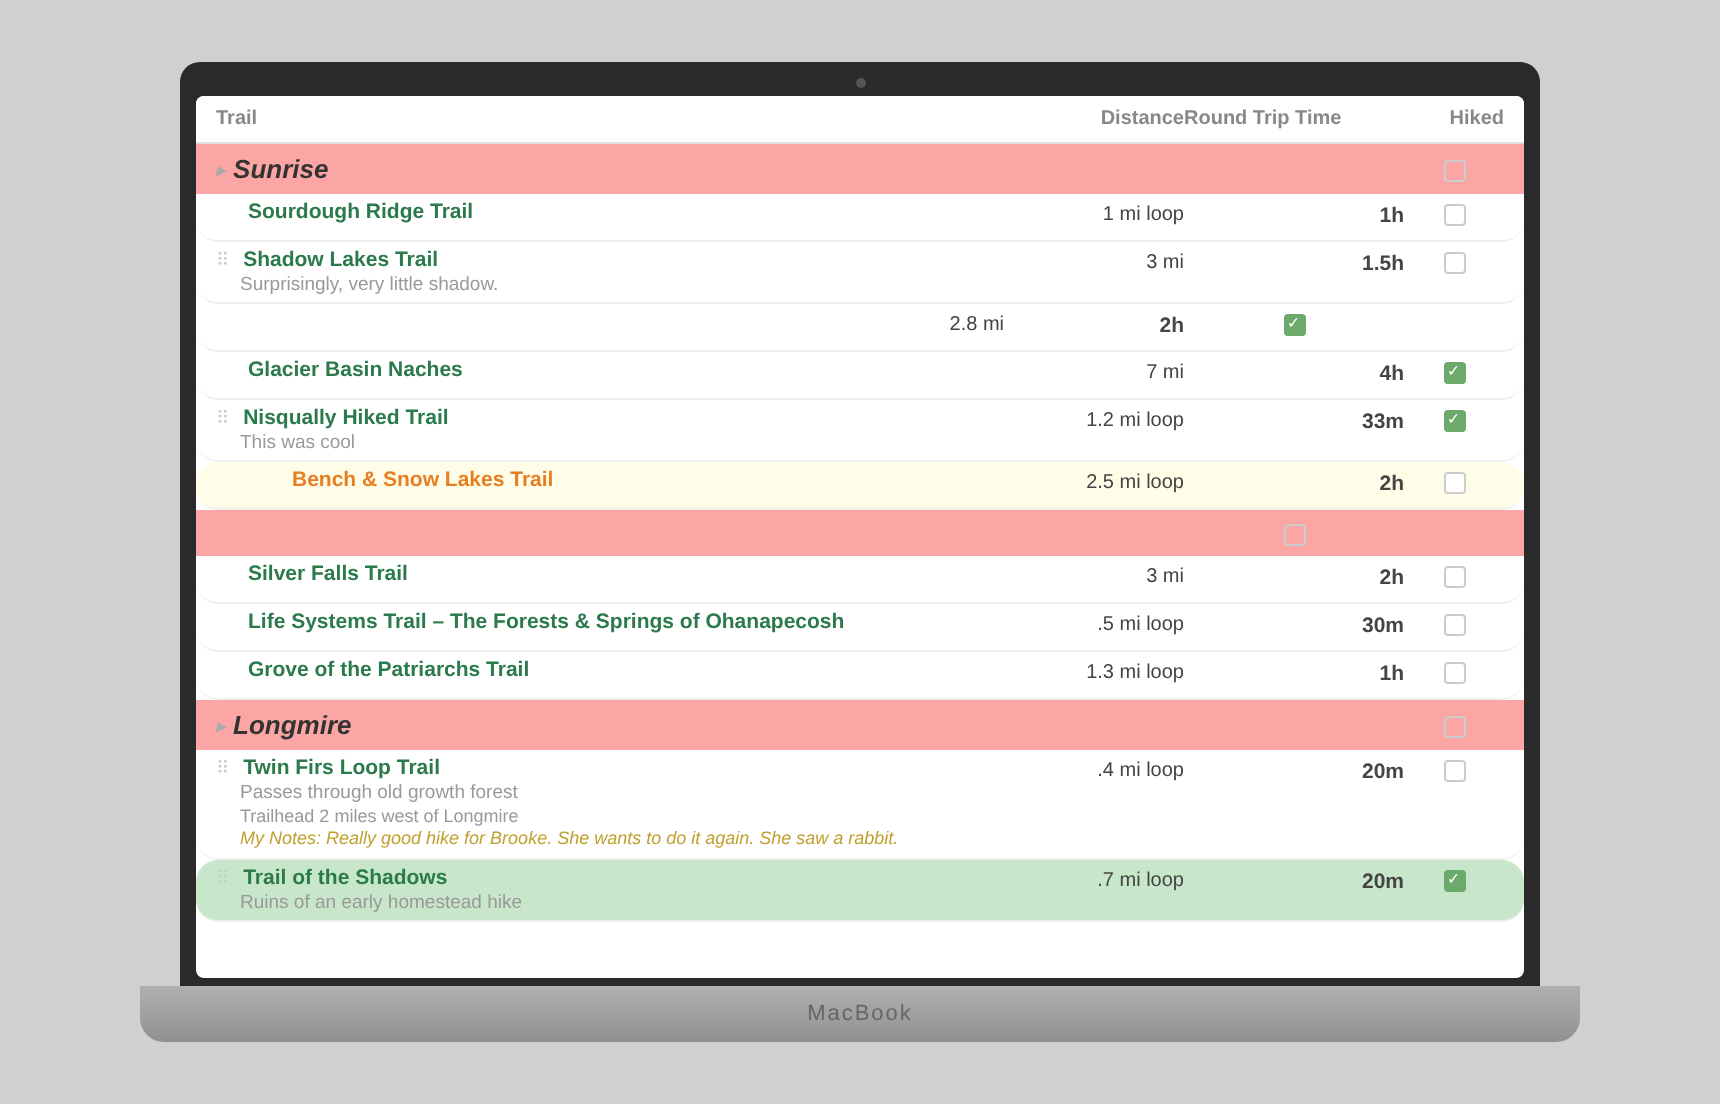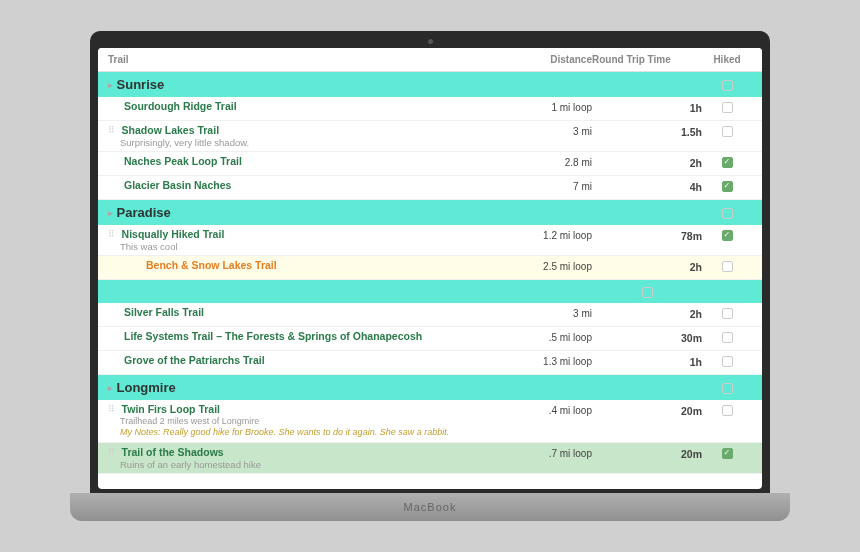--- a/index.html
+++ b/index.html
@@ -82,34 +82,35 @@
       background: #fff;
       color: #888;
       font-size: 10px;
       font-weight: 700;
       position: sticky;
       top: 0;
     }
 
     .table-header .col-distance { text-align: right; }
     .table-header .col-rtt { text-align: left; }
-    .table-header .col-hiked { text-align: center; }
+    .table-header .col-hiked { text-align: right; }
 
     .table-body {
       overflow-y: auto;
       height: calc(100% - 26px);
     }
 
     
     .section-header {
       display: grid;
       grid-template-columns: 1fr 90px 110px 50px;
       padding: 5px 10px;
-      background: #5eead4;
+      background: #fca5a5;
       align-items: center;
+      font-style: italic;
     }
 
     .section-title {
       font-size: 13px;
       font-weight: 700;
       color: #333;
       display: flex;
       align-items: center;
       gap: 4px;
     }
@@ -129,20 +130,21 @@
     }
 
     
     .trail-row {
       display: grid;
       grid-template-columns: 1fr 90px 110px 50px;
       padding: 3px 10px;
       border-bottom: 1px solid #f0f0f0;
       align-items: start;
       min-height: 24px;
+      border-radius: 11px;
     }
 
     .trail-row.has-notes {
       padding-bottom: 5px;
     }
 
     .trail-row.highlighted {
       background: #fffde7;
       padding-left: 32px;
     }
@@ -287,140 +289,127 @@
       </div>
                 <div class="trail-subtitle">Surprisingly, very little shadow.</div>
               </div>
       <div class="col-distance-val">3 mi</div>
       <div class="col-rtt-val">1.5h</div>
       <div class="col-hiked-val">
                 <div class="checkbox"></div>
               </div>
     </div>
             <div class="trail-row">
-      <div class="trail-name-col">
-      <div class="trail-name-row">
-        <span style="width:12px;display:inline-block"></span>
-        <span class="trail-name">Naches Peak Loop Trail</span>
-      </div>
-              </div>
       <div class="col-distance-val">2.8 mi</div>
       <div class="col-rtt-val">2h</div>
       <div class="col-hiked-val">
                 <div class="checkbox checked"></div>
               </div>
     </div>
             <div class="trail-row">
       <div class="trail-name-col">
       <div class="trail-name-row">
         <span style="width:12px;display:inline-block"></span>
         <span class="trail-name">Glacier Basin Naches</span>
       </div>
               </div>
       <div class="col-distance-val">7 mi</div>
       <div class="col-rtt-val">4h</div>
       <div class="col-hiked-val">
                 <div class="checkbox checked"></div>
               </div>
     </div>
+            <div class="trail-row">
+      <div class="trail-name-col">
+      <div class="trail-name-row">
+        <span class="drag-handle">⠿</span>
+        <span class="trail-name">Nisqually Hiked Trail</span>
+      </div>
+                <div class="trail-subtitle">This was cool</div>
+              </div>
+      <div class="col-distance-val">1.2 mi loop</div>
+      <div class="col-rtt-val">33m</div>
+      <div class="col-hiked-val">
+                <div class="checkbox checked"></div>
+              </div>
+    </div>
+            <div class="trail-row highlighted">
+      <div class="trail-name-col">
+      <div class="trail-name-row">
+        <span style="width:12px;display:inline-block"></span>
+        <span class="trail-name orange">Bench &amp; Snow Lakes Trail</span>
+      </div>
+              </div>
+      <div class="col-distance-val">2.5 mi loop</div>
+      <div class="col-rtt-val">2h</div>
+      <div class="col-hiked-val">
+                <div class="checkbox"></div>
+              </div>
+    </div>
             <div class="section-header">
-    <span class="section-title">Paradise</span>
     <span></span>
     <span></span>
     <div class="col-hiked-val">
                 <div class="section-checkbox"></div>
               </div>
   </div>
             <div class="trail-row">
       <div class="trail-name-col">
       <div class="trail-name-row">
-        <span class="drag-handle">⠿</span>
-        <span class="trail-name">Nisqually Hiked Trail</span>
-      </div>
-                <div class="trail-subtitle">This was cool</div>
-              </div>
-      <div class="col-distance-val">1.2 mi loop</div>
-      <div class="col-rtt-val">78m</div>
-      <div class="col-hiked-val">
-                <div class="checkbox checked"></div>
-              </div>
-    </div>
-            <div class="trail-row highlighted">
-      <div class="trail-name-col">
-      <div class="trail-name-row">
-        <span style="width:12px;display:inline-block"></span>
-        <span class="trail-name orange">Bench &amp; Snow Lakes Trail</span>
-      </div>
-              </div>
-      <div class="col-distance-val">2.5 mi loop</div>
+        <span style="width:12px;display:inline-block"></span>
+        <span class="trail-name">Silver Falls Trail</span>
+      </div>
+              </div>
+      <div class="col-distance-val">3 mi</div>
       <div class="col-rtt-val">2h</div>
       <div class="col-hiked-val">
                 <div class="checkbox"></div>
               </div>
     </div>
+            <div class="trail-row">
+      <div class="trail-name-col">
+      <div class="trail-name-row">
+        <span style="width:12px;display:inline-block"></span>
+        <span class="trail-name">Life Systems Trail – The Forests &amp; Springs of Ohanapecosh</span>
+      </div>
+              </div>
+      <div class="col-distance-val">.5 mi loop</div>
+      <div class="col-rtt-val">30m</div>
+      <div class="col-hiked-val">
+                <div class="checkbox"></div>
+              </div>
+    </div>
+            <div class="trail-row">
+      <div class="trail-name-col">
+      <div class="trail-name-row">
+        <span style="width:12px;display:inline-block"></span>
+        <span class="trail-name">Grove of the Patriarchs Trail</span>
+      </div>
+              </div>
+      <div class="col-distance-val">1.3 mi loop</div>
+      <div class="col-rtt-val">1h</div>
+      <div class="col-hiked-val">
+                <div class="checkbox"></div>
+              </div>
+    </div>
             <div class="section-header">
+    <span class="section-title">Longmire</span>
     <span></span>
     <span></span>
     <div class="col-hiked-val">
                 <div class="section-checkbox"></div>
               </div>
   </div>
-            <div class="trail-row">
-      <div class="trail-name-col">
-      <div class="trail-name-row">
-        <span style="width:12px;display:inline-block"></span>
-        <span class="trail-name">Silver Falls Trail</span>
-      </div>
-              </div>
-      <div class="col-distance-val">3 mi</div>
-      <div class="col-rtt-val">2h</div>
-      <div class="col-hiked-val">
-                <div class="checkbox"></div>
-              </div>
-    </div>
-            <div class="trail-row">
-      <div class="trail-name-col">
-      <div class="trail-name-row">
-        <span style="width:12px;display:inline-block"></span>
-        <span class="trail-name">Life Systems Trail – The Forests &amp; Springs of Ohanapecosh</span>
-      </div>
-              </div>
-      <div class="col-distance-val">.5 mi loop</div>
-      <div class="col-rtt-val">30m</div>
-      <div class="col-hiked-val">
-                <div class="checkbox"></div>
-              </div>
-    </div>
-            <div class="trail-row">
-      <div class="trail-name-col">
-      <div class="trail-name-row">
-        <span style="width:12px;display:inline-block"></span>
-        <span class="trail-name">Grove of the Patriarchs Trail</span>
-      </div>
-              </div>
-      <div class="col-distance-val">1.3 mi loop</div>
-      <div class="col-rtt-val">1h</div>
-      <div class="col-hiked-val">
-                <div class="checkbox"></div>
-              </div>
-    </div>
-            <div class="section-header">
-    <span class="section-title">Longmire</span>
-    <span></span>
-    <span></span>
-    <div class="col-hiked-val">
-                <div class="section-checkbox"></div>
-              </div>
-  </div>
             <div class="trail-row has-notes">
       <div class="trail-name-col">
       <div class="trail-name-row">
         <span class="drag-handle">⠿</span>
         <span class="trail-name">Twin Firs Loop Trail</span>
       </div>
+                <div class="trail-subtitle">Passes through old growth forest</div>
                 <div class="trail-notes">Trailhead 2 miles west of Longmire</div>
                 <div class="trail-my-notes">My Notes: Really good hike for Brooke. She wants to do it again. She saw a rabbit.</div>
               </div>
       <div class="col-distance-val">.4 mi loop</div>
       <div class="col-rtt-val">20m</div>
       <div class="col-hiked-val">
                 <div class="checkbox"></div>
               </div>
     </div>
             <div class="trail-row green-highlight">

